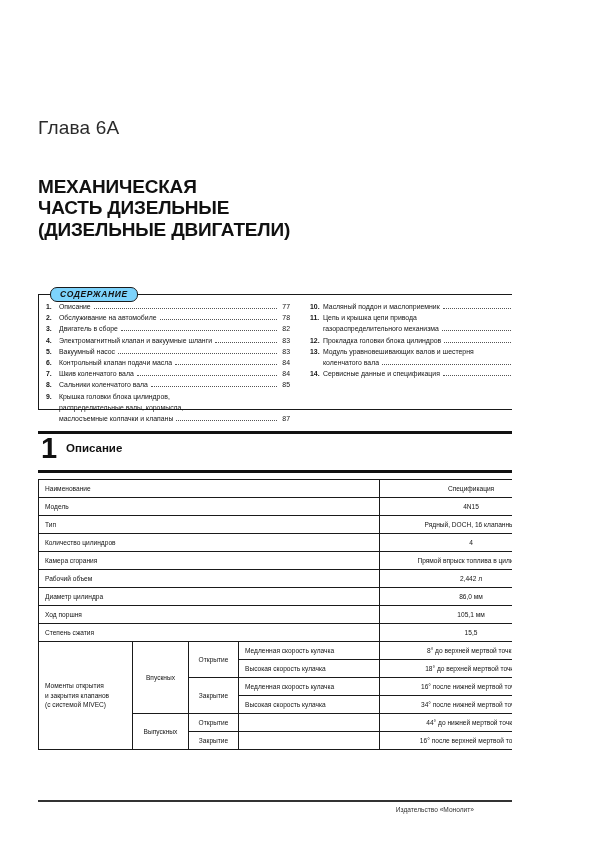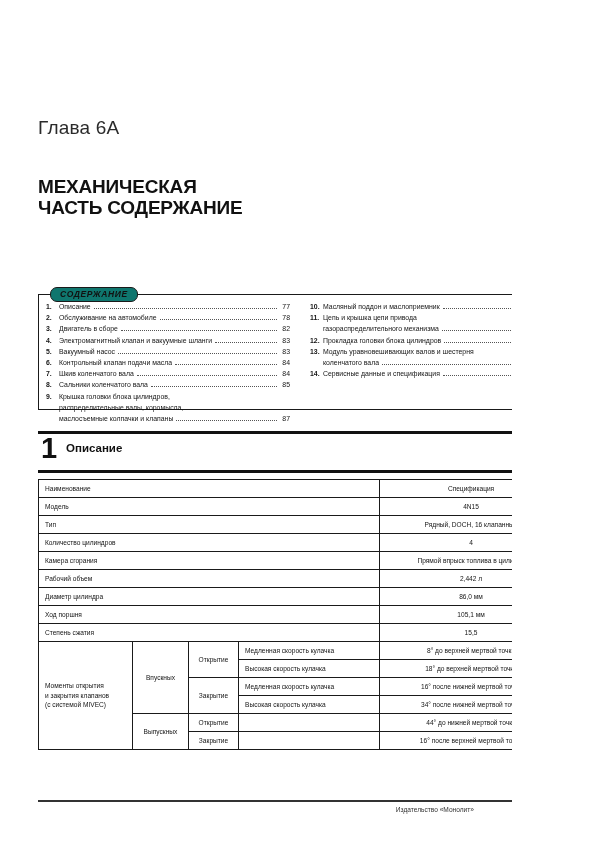--- a/index.html
+++ b/index.html
@@ -50,21 +50,21 @@
     top: 294px;
     width: 524px;
     height: 116px;
     border: 1px solid #1a1a1a;
     box-sizing: border-box;
   }
   .toc-tab {
     position: absolute;
     left: 50px;
     top: 287px;
-    background: #0f766e;
+    background: #7dd3fc;
     border: 1px solid #1a1a1a;
     border-radius: 7px;
     padding: 1px 9px 2px 9px;
     font-size: 8.5px;
     font-weight: bold;
     font-style: italic;
     letter-spacing: 0.6px;
     color: #111111;
   }
   .toc-cols {
@@ -211,21 +211,22 @@
 </style>
 </head>
 <body>
 
 <div class="page">
 
   <div class="chapter-label">Глава 6А</div>
 
   <div class="main-title">
     <span class="tline">МЕХАНИЧЕСКАЯ</span>
-    <span class="tline">ЧАСТЬ СОДЕРЖАНИЕ</span>
+    <span class="tline">ЧАСТЬ ДИЗЕЛЬНЫЕ</span>
+    <span class="tline">(ДИЗЕЛЬНЫЕ ДВИГАТЕЛИ)</span>
   </div>
 
   <div class="toc-box"></div>
   <div class="toc-tab">СОДЕРЖАНИЕ</div>
 
   <div class="toc-cols">
 
     <div class="toc-col left">
 
       <div class="toc-item">

